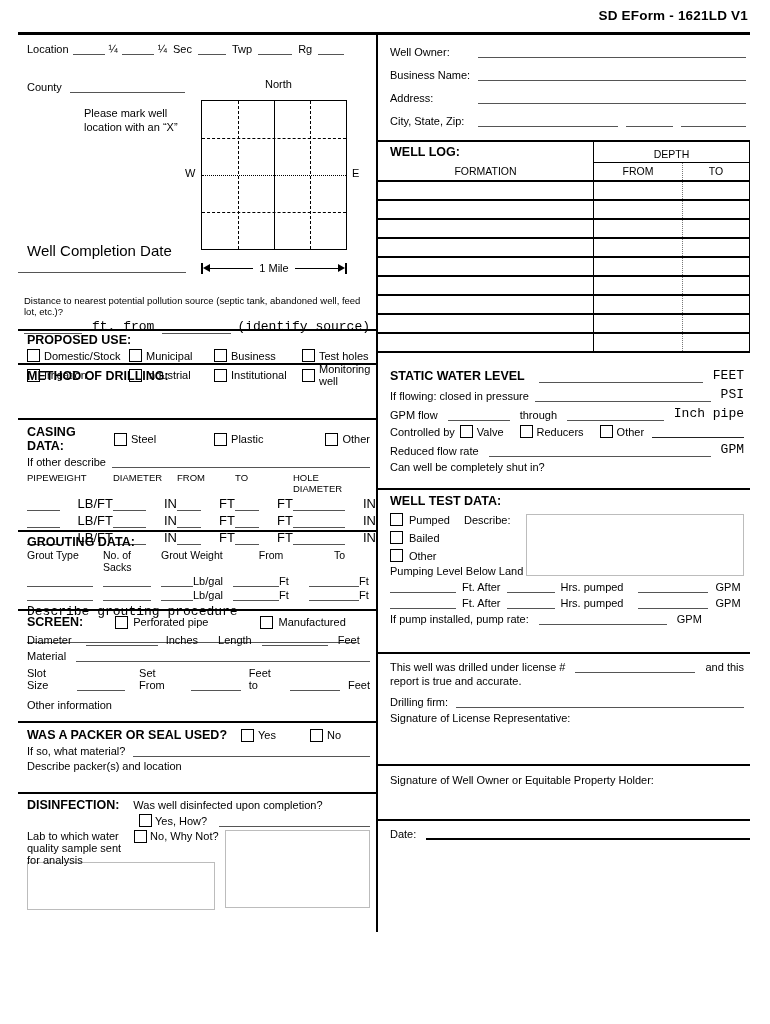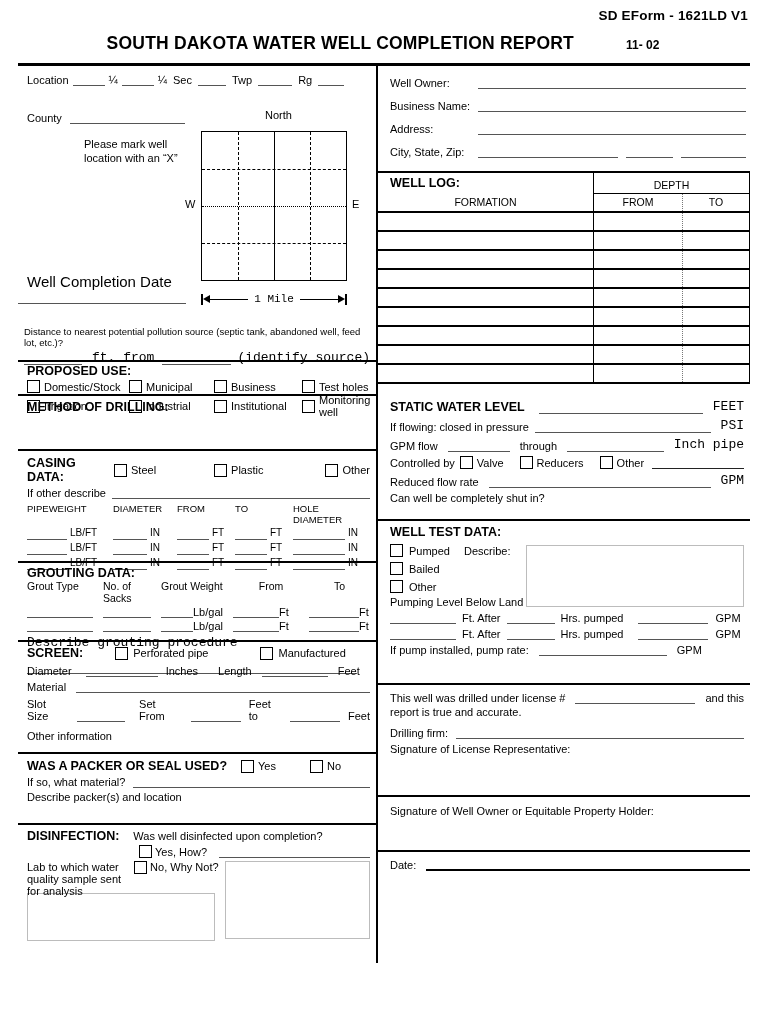--- a/index.html
+++ b/index.html
@@ -47,31 +47,31 @@
   .compass .hq3 { position:absolute; top:75%; left:0; width:100%; border-top:1px dashed #000; }
   .wlab { position:absolute; left:167px; top:97px; font-size:11px; }
   .elab { position:absolute; left:334px; top:97px; font-size:11px; }
   .wcd { position:absolute; left:9px; top:172px; font-size:15px; }
   .wcd-line { position:absolute; left:0px; top:202px; width:168px; border-top:1px solid #555; }
   .mile { position:absolute; left:183px; top:192px; width:146px; display:flex; align-items:center; font-size:11px; }
   .mile .bar { width:2px; height:11px; background:#000; flex:none; }
   .mile .shaft { flex:1; border-top:1.4px solid #000; }
   .tri-l { width:0; height:0; border-top:4px solid transparent; border-bottom:4px solid transparent; border-right:7px solid #000; flex:none; }
   .tri-r { width:0; height:0; border-top:4px solid transparent; border-bottom:4px solid transparent; border-left:7px solid #000; flex:none; }
-  .mile .lbl { padding:0 6px; white-space:nowrap;font-family:Liberation Mono, monospace; }
+  .mile .lbl { padding:0 6px; white-space:nowrap; }
 
   
   .use-grid { display:grid; grid-template-columns:102px 85px 88px auto; row-gap:1px; margin-top:2px; }
   .use-cell { display:flex; align-items:center; font-size:11px; }
   .use-cell .cb { margin-right:4px; }
 
   
   .cas-grid { display:grid; grid-template-columns:86px 64px 58px 58px auto; font-size:9.5px; margin-top:4px; }
   .unit-row { display:grid; grid-template-columns:86px 64px 58px 58px auto; margin-top:2px; }
-  .unit-cell { display:flex; align-items:flex-start; font-size:10px; }
+  .unit-cell { display:flex; align-items:flex-end; font-size:13px;gap:15px; }
   .unit-cell .ln { margin-right:3px; }
 
   
   .grout-grid { display:grid; grid-template-columns:76px 58px 72px 76px auto; font-size:10.5px; }
   .grout-row { display:grid; grid-template-columns:76px 58px 72px 76px auto; margin-top:1px; }
   .gcell { display:flex; align-items:flex-end; font-size:11px; }
 
   
   .wl-table { width:100%; border-collapse:collapse; table-layout:fixed; }
   .wl-table td { padding:0; }
@@ -93,24 +93,20 @@
   .mt2{margin-top:2px}.mt3{margin-top:3px}.mt4{margin-top:4px}.mt5{margin-top:5px}.mt8{margin-top:8px}
   .nw { white-space:nowrap; }
 </style>
 </head>
 <body>
 
 <div class="page">
 
   <div class="hdr">
     <div class="form-id">SD EForm -  1621LD  V1</div>
-    <div class="title-row">
-      <span class="title">SOUTH DAKOTA WATER WELL COMPLETION REPORT</span>
-      <span class="rev">11- 02</span>
-    </div>
   </div>
   <div class="top-rule"></div>
 
   <div class="cols">
 
     <div class="col-l">
 
       <div class="sec first" style="height:35px; padding-top:7px;">
         <div class="row t11">
           <span>Location</span>

